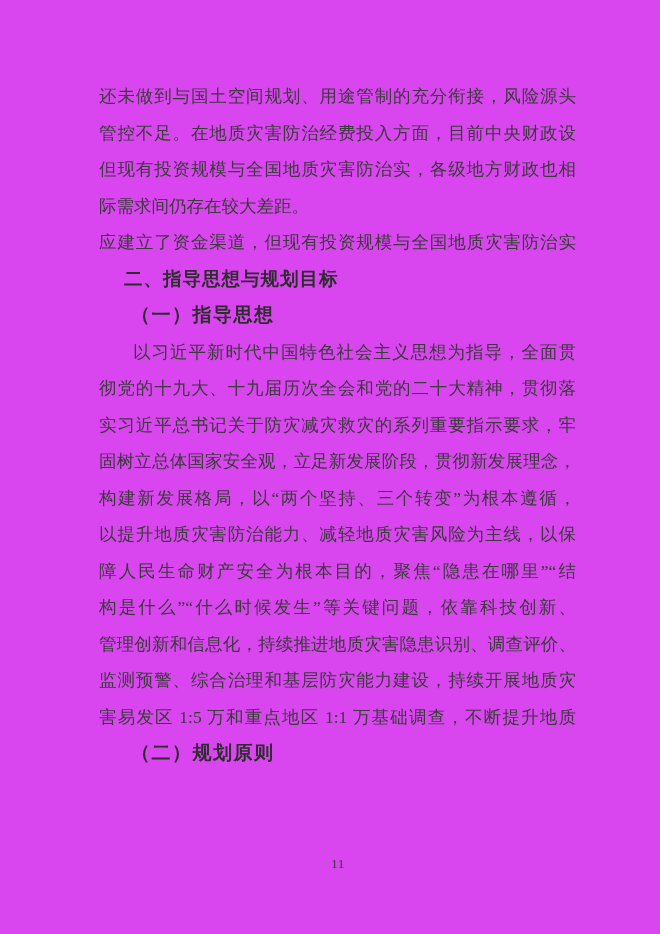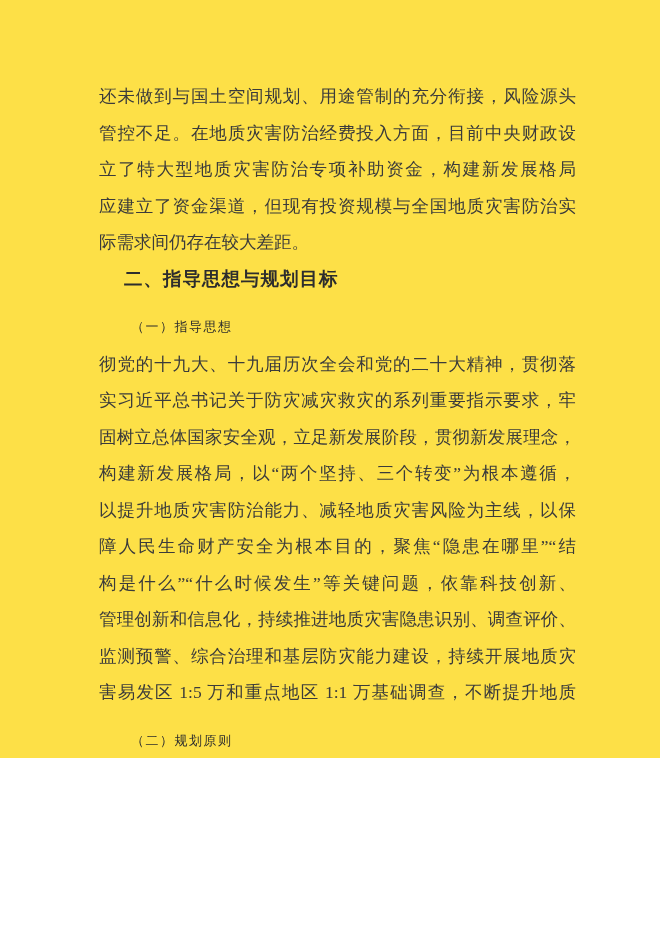--- a/index.html
+++ b/index.html
@@ -3,22 +3,22 @@
 <meta charset="utf-8">
 <style>
   html, body {
     margin: 0;
     padding: 0;
     background: #ffffff;
   }
   .page {
     position: relative;
     width: 660px;
-    height: 758px;
-    background: #fde047;
+    height: 934px;
+    background: #d946ef;
     overflow: hidden;
     font-family: "Liberation Serif", serif;
   }
   .content {
     position: absolute;
     left: 99px;
     top: 78px;
     width: 477px;
   }
   .ln {
@@ -47,26 +47,25 @@
   .h1 {
     font-family: Liberation Serif, serif;
     font-weight: 700;
     font-size: 18.5px;
     color: #2d2d2d;
     padding-left: 25px;
     letter-spacing: 1px;
   }
   
   .h2 {
-    font-weight: 400;
-    font-size: 13px;
+    font-weight: 700;
+    font-size: 19px;
     color: #2d2d2d;
     padding-left: 32px;
     letter-spacing: 1.5px;
-    margin-top: 12px;
   }
   .page-number {
     position: absolute;
     left: 8px;
     top: 854px;
     width: 660px;
     text-align: center;
     font-size: 13.5px;
     line-height: 20px;
     color: #3b3b3b;
@@ -74,28 +73,29 @@
   }
 </style>
 </head>
 <body>
 
 <div class="page">
   <div class="content">
 
     <div class="ln j">还未做到与国土空间规划、用途管制的充分衔接，风险源头</div>
     <div class="ln j">管控不足。在地质灾害防治经费投入方面，目前中央财政设</div>
-    <div class="ln j">立了特大型地质灾害防治专项补助资金，构建新发展格局</div>
+    <div class="ln j">但现有投资规模与全国地质灾害防治实，各级地方财政也相</div>
+    <div class="ln last">际需求间仍存在较大差距。</div>
     <div class="ln j">应建立了资金渠道，但现有投资规模与全国地质灾害防治实</div>
-    <div class="ln last">际需求间仍存在较大差距。</div>
 
     <div class="ln h1">二、指导思想与规划目标</div>
 
     <div class="ln h2">（一）指导思想</div>
 
+    <div class="ln j indent">以习近平新时代中国特色社会主义思想为指导，全面贯</div>
     <div class="ln j">彻党的十九大、十九届历次全会和党的二十大精神，贯彻落</div>
     <div class="ln j">实习近平总书记关于防灾减灾救灾的系列重要指示要求，牢</div>
     <div class="ln j">固树立总体国家安全观，立足新发展阶段，贯彻新发展理念，</div>
     <div class="ln j">构建新发展格局，以“两个坚持、三个转变”为根本遵循，</div>
     <div class="ln j">以提升地质灾害防治能力、减轻地质灾害风险为主线，以保</div>
     <div class="ln j">障人民生命财产安全为根本目的，聚焦“隐患在哪里”“结</div>
     <div class="ln j">构是什么”“什么时候发生”等关键问题，依靠科技创新、</div>
     <div class="ln j">管理创新和信息化，持续推进地质灾害隐患识别、调查评价、</div>
     <div class="ln j">监测预警、综合治理和基层防灾能力建设，持续开展地质灾</div>
     <div class="ln j">害易发区 1:5 万和重点地区 1:1 万基础调查，不断提升地质</div>

